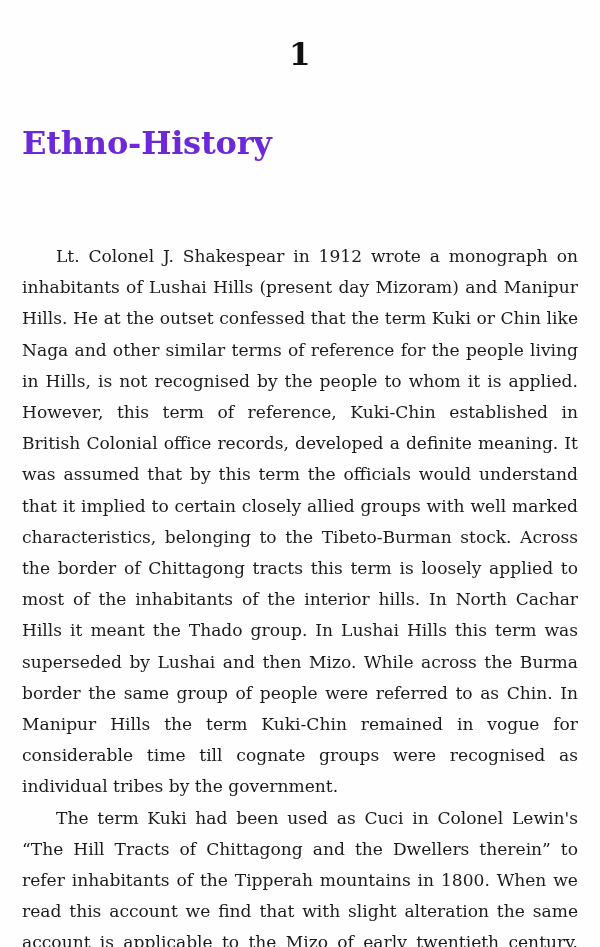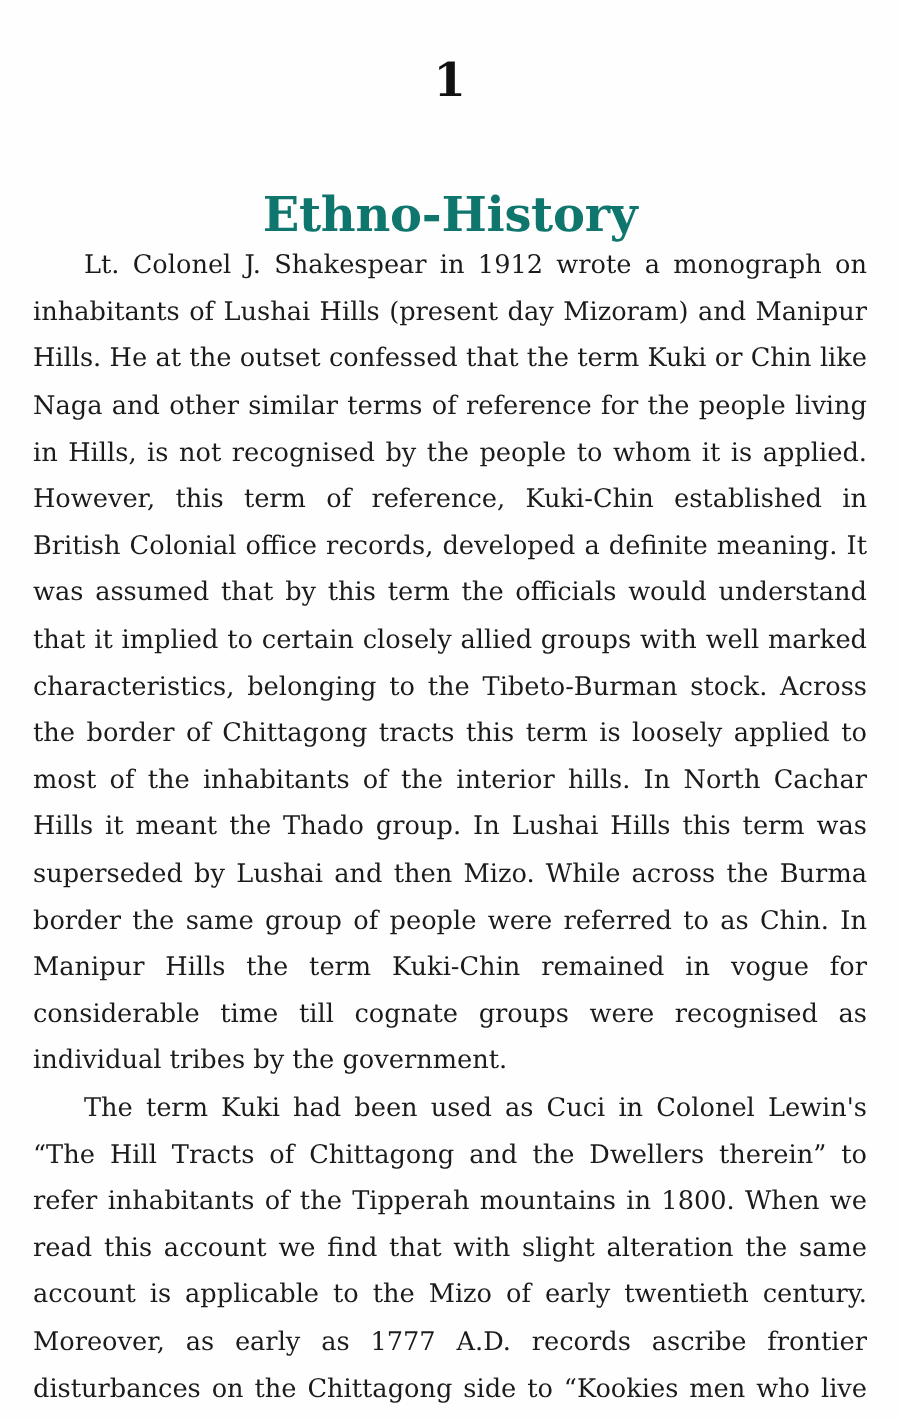--- a/index.html
+++ b/index.html
@@ -26,41 +26,42 @@
     text-align: center;
     font-family: "DejaVu Serif", serif;
     font-weight: bold;
     font-size: 31px;
     letter-spacing: 0.5px;
     margin: 0;
     padding-top: 36px;
     color: #111111;
   }
   .chapter-title {
-    text-align: center;
+    text-align: left;
     font-family: "DejaVu Serif", serif;
     font-weight: bold;
     font-size: 32px;
     letter-spacing: -0.2px;
     margin: 0;
     padding-top: 52px;
-    color: #0f766e;
+    color: #6d28d9;
   }
   .body-text {
     margin: 0;
     padding: 0 0 0 0;
     text-align: justify;
     text-justify: inter-word;
     font-family: "DejaVu Serif", serif;
     font-size: 17.1px;
     line-height: 31.2px;
     color: #1b1b1b;
     -webkit-font-smoothing: antialiased;
   }
   .body-text.first {
+    margin-top: 79px;
   }
   .body-text + .body-text {
     margin-top: 0px;
   }
   .indent {
     display: inline-block;
     width: 34px;
   }
   .clip-last {
     overflow: hidden;

